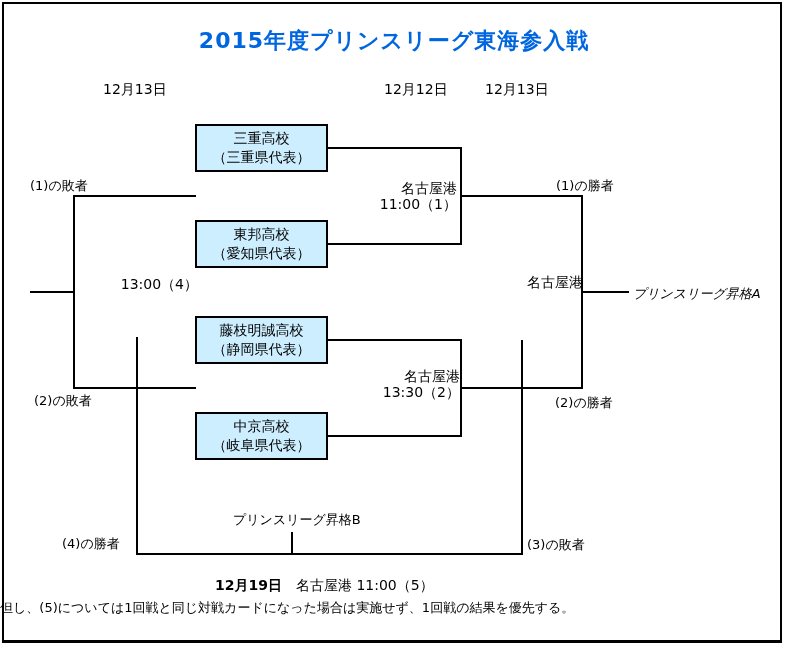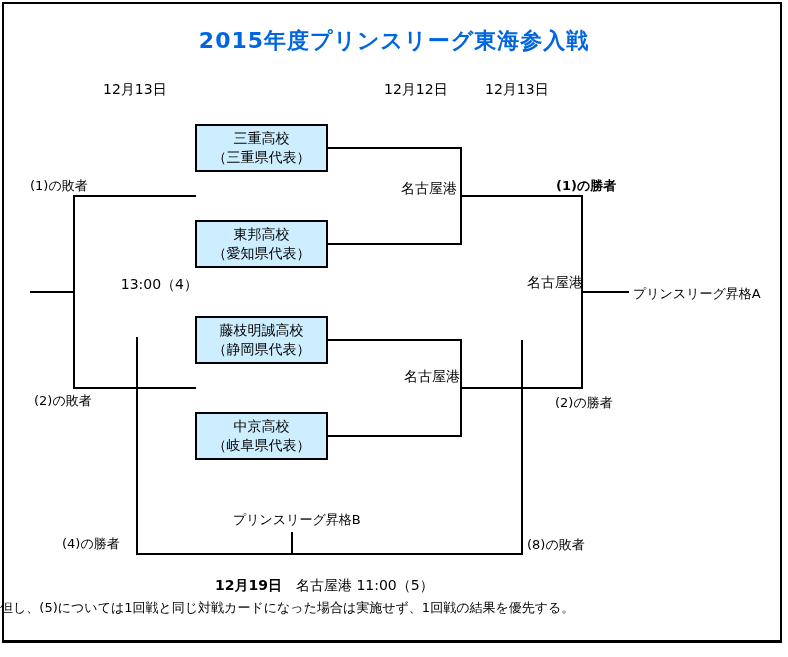--- a/index.html
+++ b/index.html
@@ -72,37 +72,39 @@
 <div class="line vline" style="left:73px;top:195px;height:194px;"></div>
 <div class="line hline" style="left:30px;top:291px;width:45px;"></div>
 
 <div class="line vline" style="left:136px;top:337px;height:218px;"></div>
 <div class="line vline" style="left:521px;top:340px;height:215px;"></div>
 <div class="line hline" style="left:136px;top:553px;width:387px;"></div>
 <div class="line vline" style="left:291px;top:532px;height:21px;"></div>
 
 <div class="match-label" style="left:327px;top:180px;">
   <div>名古屋港</div>
+  <div>11:00（1）</div>
 </div>
 <div class="match-label" style="left:330px;top:368px;">
   <div>名古屋港</div>
+  <div>13:30（2）</div>
 </div>
 <div class="match-label" style="left:453px;top:274px;">
   <div>名古屋港</div>
 </div>
 <div class="match-label" style="left:68px;top:276px;">
   <div>13:00（4）</div>
 </div>
 
 <div class="route-label" style="left:30px;top:177px;">(1)の敗者</div>
 <div class="route-label" style="left:34px;top:392px;">(2)の敗者</div>
-<div class="route-label" style="left:556px;top:177px;font-weight:bold;">(1)の勝者</div>
+<div class="route-label" style="left:556px;top:177px;">(1)の勝者</div>
 <div class="route-label" style="left:555px;top:394px;">(2)の勝者</div>
 <div class="route-label" style="left:62px;top:535px;">(4)の勝者</div>
-<div class="route-label" style="left:527px;top:536px;">(8)の敗者</div>
-<div class="promo-label" style="left:633px;top:285px;">プリンスリーグ昇格A</div>
+<div class="route-label" style="left:527px;top:536px;">(3)の敗者</div>
+<div class="promo-label" style="left:633px;top:285px;font-style:italic;">プリンスリーグ昇格A</div>
 <div class="promo-label" style="left:233px;top:511px;">プリンスリーグ昇格B</div>
 
 <div class="final-line">
   <span class="d">12月19日</span><span>名古屋港 11:00（5）</span>
 </div>
 
 <div class="note">但し、(5)については1回戦と同じ対戦カードになった場合は実施せず、1回戦の結果を優先する。</div>
 
 </body></html>

